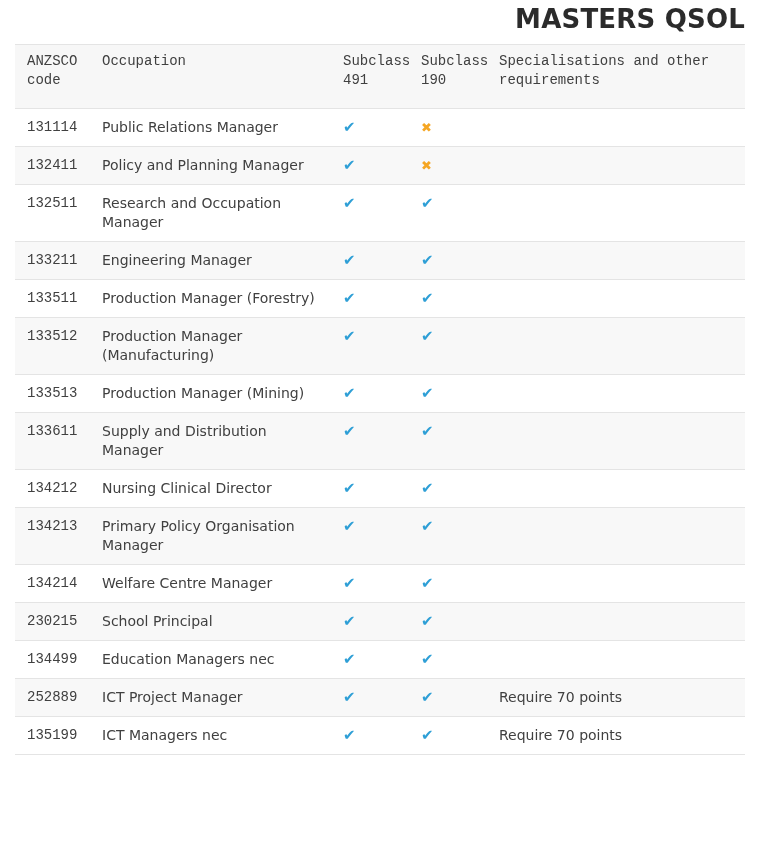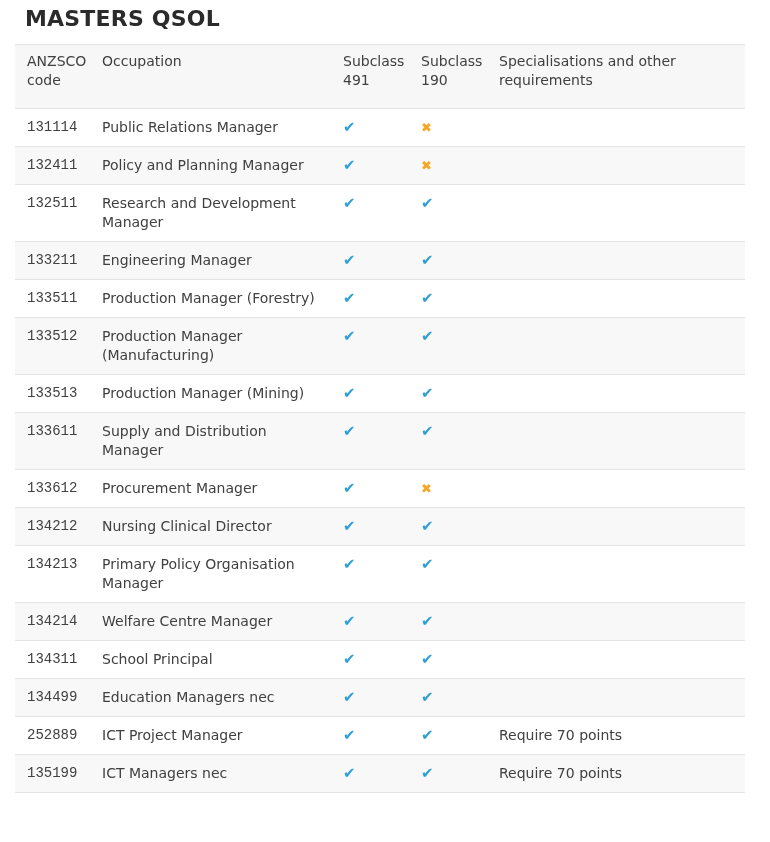--- a/index.html
+++ b/index.html
@@ -14,25 +14,26 @@
     margin: 0; padding: 0;
     width: 770px; height: 842px;
     overflow: hidden;
     background: #ffffff;
     font-family: "DejaVu Sans", "Liberation Sans", sans-serif;
     color: var(--text);
   }
   .page { padding: 6px 25px 0 15px; }
   h1.title {
     margin: 0 0 12px 10px;
-    font-size: 22px;
+    font-size: 26px;
     line-height: 26px;
     font-weight: bold;
     color: var(--title-color);
     letter-spacing: 0.2px;
+    text-align: right;
   }
   table.qsol {
     border-collapse: collapse;
     table-layout: fixed;
     width: 730px;
     border-top: 1px solid var(--border);
     font-size: 14px;
   }
   col.c1 { width: 75px; }
   col.c2 { width: 241px; }
@@ -46,20 +47,21 @@
     line-height: 19px;
     border-bottom: 1px solid var(--border);
     font-weight: normal;
     color: var(--text);
     overflow: hidden;
   }
   thead th {
     background: var(--header-bg);
     padding-top: 7px;
     padding-bottom: 18px;
+    font-family: Liberation Mono, monospace;
   }
   tbody tr:nth-child(even) { background: var(--stripe-bg); }
   td.code { white-space: nowrap; font-family: Liberation Mono, monospace; }
   .mark { display: inline-block; line-height: 19px; }
   .mark.check { font-size: 15px; }
   .mark.cross { font-size: 13px; font-weight: bold; }
 </style>
 </head>
 <body>
 
@@ -96,21 +98,21 @@
   <tr>
     <td class="code">132411</td>
     <td class="occ">Policy and Planning Manager</td>
     <td class="mark-cell"><span class="mark check" style="color: rgb(46, 159, 214);">✔</span></td>
     <td class="mark-cell"><span class="mark cross" style="color: rgb(245, 166, 35);">✖</span></td>
     <td class="req"></td>
   </tr>
 
   <tr>
     <td class="code">132511</td>
-    <td class="occ">Research and Development Manager</td>
+    <td class="occ">Research and Occupation Manager</td>
     <td class="mark-cell"><span class="mark check" style="color: rgb(46, 159, 214);">✔</span></td>
     <td class="mark-cell"><span class="mark check" style="color: rgb(46, 159, 214);">✔</span></td>
     <td class="req"></td>
   </tr>
 
   <tr>
     <td class="code">133211</td>
     <td class="occ">Engineering Manager</td>
     <td class="mark-cell"><span class="mark check" style="color: rgb(46, 159, 214);">✔</span></td>
     <td class="mark-cell"><span class="mark check" style="color: rgb(46, 159, 214);">✔</span></td>
@@ -142,27 +144,20 @@
   </tr>
 
   <tr>
     <td class="code">133611</td>
     <td class="occ">Supply and Distribution Manager</td>
     <td class="mark-cell"><span class="mark check" style="color: rgb(46, 159, 214);">✔</span></td>
     <td class="mark-cell"><span class="mark check" style="color: rgb(46, 159, 214);">✔</span></td>
     <td class="req"></td>
   </tr>
 
-  <tr>
-    <td class="code">133612</td>
-    <td class="occ">Procurement Manager</td>
-    <td class="mark-cell"><span class="mark check" style="color: rgb(46, 159, 214);">✔</span></td>
-    <td class="mark-cell"><span class="mark cross" style="color: rgb(245, 166, 35);">✖</span></td>
-    <td class="req"></td>
-  </tr>
 
 
   <tr>
     <td class="code">134212</td>
     <td class="occ">Nursing Clinical Director</td>
     <td class="mark-cell"><span class="mark check" style="color: rgb(46, 159, 214);">✔</span></td>
     <td class="mark-cell"><span class="mark check" style="color: rgb(46, 159, 214);">✔</span></td>
     <td class="req"></td>
   </tr>
 
@@ -176,21 +171,21 @@
 
   <tr>
     <td class="code">134214</td>
     <td class="occ">Welfare Centre Manager</td>
     <td class="mark-cell"><span class="mark check" style="color: rgb(46, 159, 214);">✔</span></td>
     <td class="mark-cell"><span class="mark check" style="color: rgb(46, 159, 214);">✔</span></td>
     <td class="req"></td>
   </tr>
 
   <tr>
-    <td class="code">134311</td>
+    <td class="code">230215</td>
     <td class="occ">School Principal</td>
     <td class="mark-cell"><span class="mark check" style="color: rgb(46, 159, 214);">✔</span></td>
     <td class="mark-cell"><span class="mark check" style="color: rgb(46, 159, 214);">✔</span></td>
     <td class="req"></td>
   </tr>
 
   <tr>
     <td class="code">134499</td>
     <td class="occ">Education Managers nec</td>
     <td class="mark-cell"><span class="mark check" style="color: rgb(46, 159, 214);">✔</span></td>

